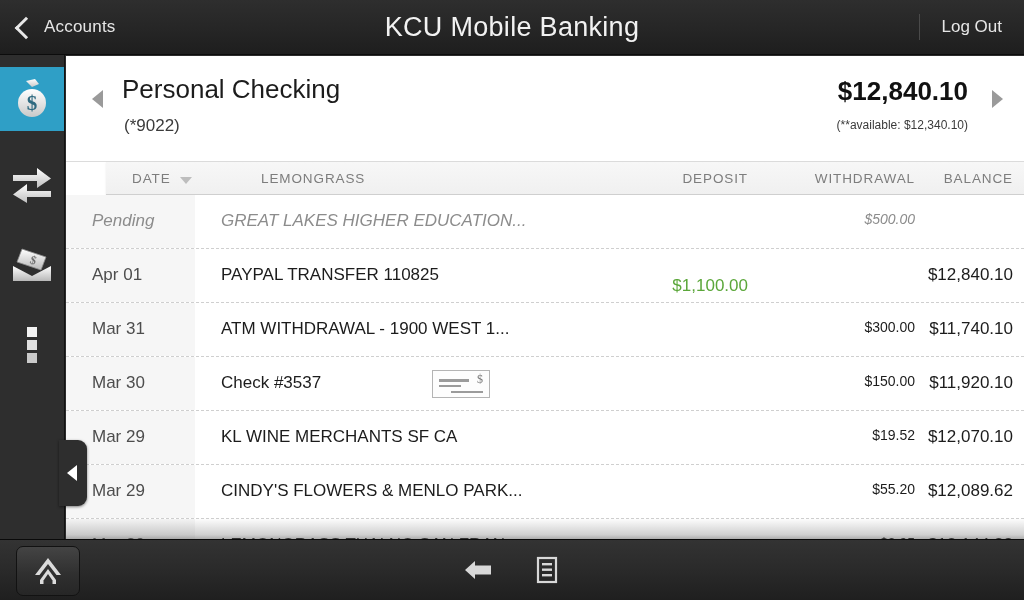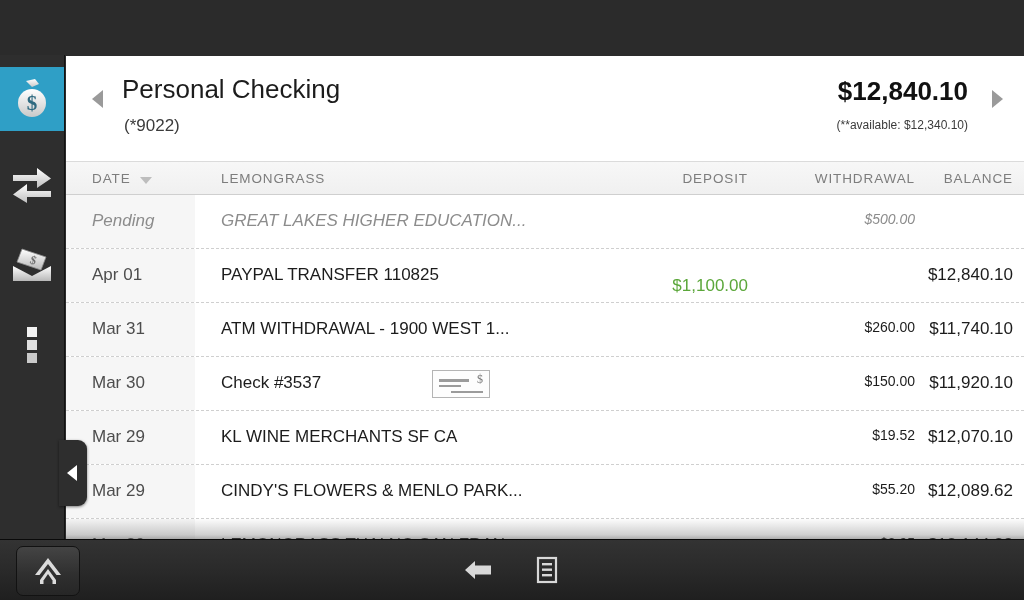--- a/index.html
+++ b/index.html
@@ -197,20 +197,21 @@
     color: #3b3b3b;
   }
 
   
   #tbl-head {
     position: relative;
     height: 32px;
     background: linear-gradient(to bottom, #f7f7f7 0%, #f0f0f0 100%);
     border-bottom: 1px solid #cfcfcf;
     box-shadow: 0 1px 2px rgba(0,0,0,.08);
+    margin-left: 40px;
   }
   .th {
     position: absolute;
     top: 9px;
     font-size: 13.5px;
     letter-spacing: .9px;
     color: #7d7d7d;
   }
   .th.r { text-align: center; }
   #th-date { left: 26px; }
@@ -361,20 +362,34 @@
     align-items: center;
     justify-content: center;
     cursor: pointer;
   }
 </style>
 </head>
 <body>
 
 <div id="screen">
 
+  <div id="topbar">
+
+    <div id="back-accounts">
+      <span class="chev-left"></span>
+      <span class="lbl">Accounts</span>
+    </div>
+
+    <div id="app-title">KCU Mobile Banking</div>
+
+    <div id="logout">
+      <span class="sep"></span>
+      <span class="lbl">Log Out</span>
+    </div>
+  </div>
 
   <div id="sidebar">
 
     <div class="side-item active" id="side-accounts">
       <svg width="40" height="42" viewBox="0 0 40 42">
         <defs>
           <linearGradient id="bagGrad" x1="0" y1="0" x2="0" y2="1">
             <stop offset="0" stop-color="#ffffff"></stop>
             <stop offset="1" stop-color="#c9c9c9"></stop>
           </linearGradient>
@@ -465,21 +480,21 @@
           <div class="desc">PAYPAL TRANSFER 110825</div>
           <div class="dep">$1,100.00</div>
           <div class="wdr"></div>
           <div class="bal">$12,840.10</div>
         </div>
         <div class="row">
           <div class="datecell"></div>
           <div class="date">Mar 31</div>
           <div class="desc">ATM WITHDRAWAL - 1900 WEST 1...</div>
           <div class="dep"></div>
-          <div class="wdr">$260.00</div>
+          <div class="wdr">$300.00</div>
           <div class="bal">$11,740.10</div>
         </div>
         <div class="row">
           <div class="datecell"></div>
           <div class="date">Mar 30</div>
           <div class="desc">Check #3537</div>
           <div class="dep"></div>
           <div class="wdr">$150.00</div>
           <div class="bal">$11,920.10</div>
           <div class="check-thumb">

